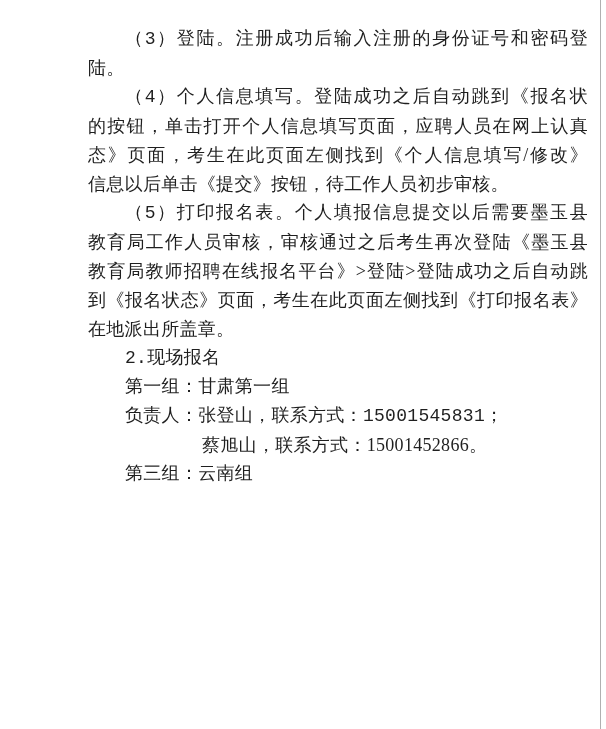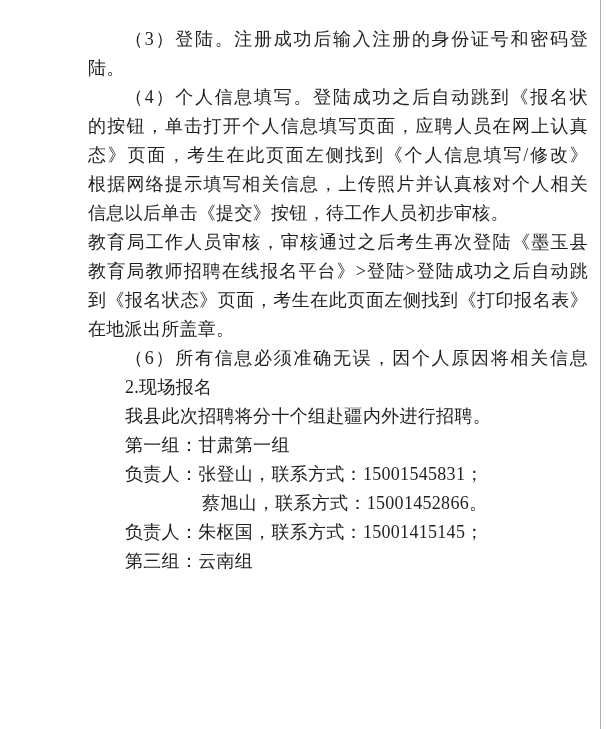--- a/index.html
+++ b/index.html
@@ -42,42 +42,39 @@
     white-space: nowrap;
     overflow: visible;
   }
   .line.j {
     white-space: normal;
     text-align: justify;
     text-align-last: justify;
     overflow: hidden;
   }
   .ind0 { padding-left: 0; }
-  .ind2 { padding-left: 37px; }
+  .ind2 { padding-left: 37px; font-family: Liberation Mono, monospace; }
   .ind6 { padding-left: 114px; }
 </style>
 </head>
 <body style="--bg: #ffffff; --ink: #1f1f1f; --border: #b0b0b0;">
 
 <div class="page">
   <div class="text-block">
       <div class="line ind2 j">（3）登陆。注册成功后输入注册的身份证号和密码登</div>
       <div class="line ind0">陆。</div>
       <div class="line ind2 j">（4）个人信息填写。登陆成功之后自动跳到《报名状</div>
       <div class="line ind0 j">的按钮，单击打开个人信息填写页面，应聘人员在网上认真</div>
       <div class="line ind0 j">态》页面，考生在此页面左侧找到《个人信息填写/修改》</div>
-      <div class="line ind0 j">根据网络提示填写相关信息，上传照片并认真核对个人相关</div>
       <div class="line ind0">信息以后单击《提交》按钮，待工作人员初步审核。</div>
+      <div class="line ind2 j">（5）打印报名表。个人填报信息提交以后需要墨玉县</div>
       <div class="line ind0 j">教育局工作人员审核，审核通过之后考生再次登陆《墨玉县</div>
       <div class="line ind0 j">教育局教师招聘在线报名平台》&gt;登陆&gt;登陆成功之后自动跳</div>
       <div class="line ind0 j">到《报名状态》页面，考生在此页面左侧找到《打印报名表》</div>
       <div class="line ind0">在地派出所盖章。</div>
-      <div class="line ind2 j">（6）所有信息必须准确无误，因个人原因将相关信息</div>
       <div class="line ind2">2.现场报名</div>
-      <div class="line ind2">我县此次招聘将分十个组赴疆内外进行招聘。</div>
       <div class="line ind2">第一组：甘肃第一组</div>
       <div class="line ind2">负责人：张登山，联系方式：15001545831；</div>
       <div class="line ind6">蔡旭山，联系方式：15001452866。</div>
-      <div class="line ind2">负责人：朱枢国，联系方式：15001415145；</div>
       <div class="line ind2">第三组：云南组</div>
     </div>
   <div class="page-edge-right"></div>
 </div>
 
 </body></html>

